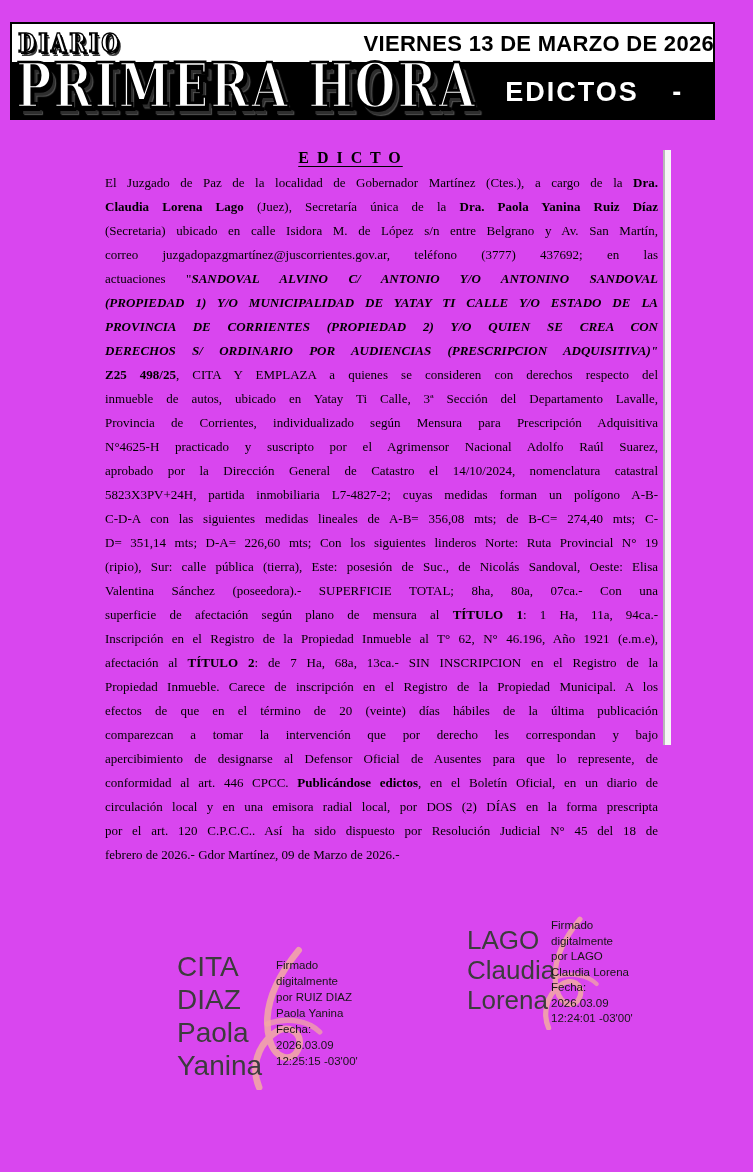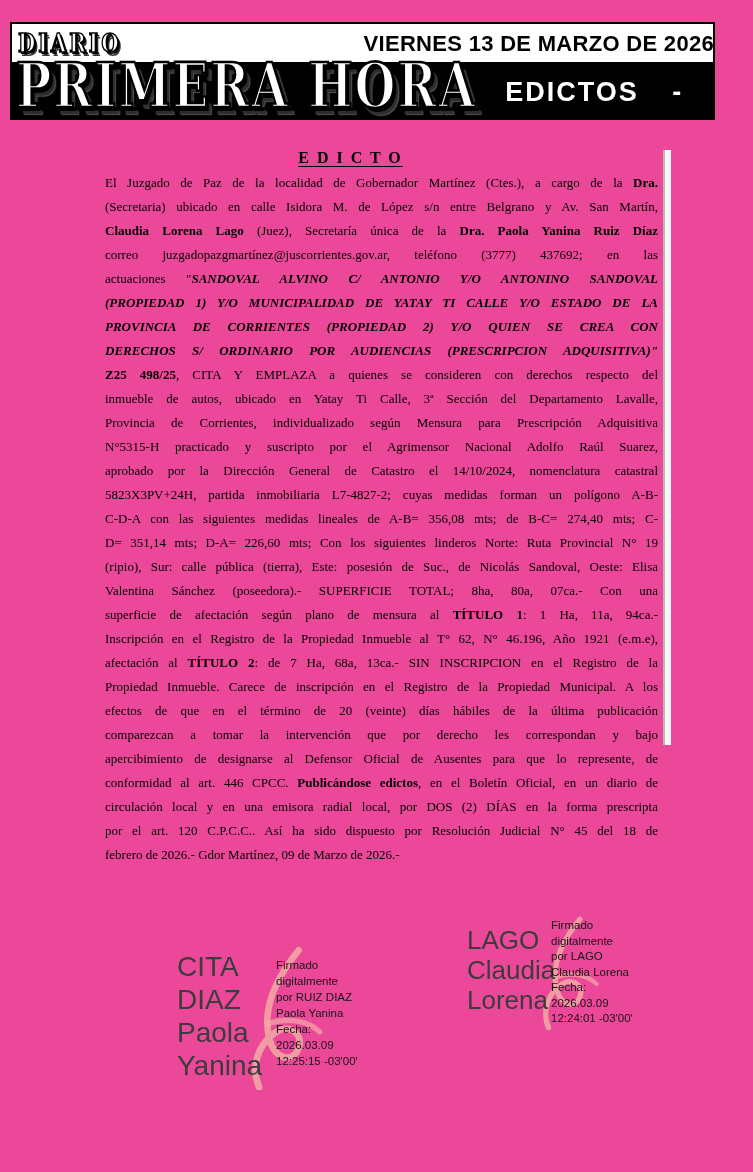--- a/index.html
+++ b/index.html
@@ -1,16 +1,16 @@
 <!DOCTYPE html>
 <html><head>
 <meta charset="utf-8">
 <style>
   html,body{margin:0;padding:0;background:#fff;}
-  .page{position:relative;width:753px;height:1172px;background:#ec4899;overflow:hidden;
+  .page{position:relative;width:753px;height:1172px;background:#d946ef;overflow:hidden;
         font-family:"Liberation Serif", serif;color:#000;}
 
   
   .band-white{position:absolute;left:10px;top:22px;width:705px;height:42px;
               background:#fff;border:2px solid #000;box-sizing:border-box;}
   .band-black{position:absolute;left:10px;top:64px;width:705px;height:56px;background:#000;}
   .logo-top{position:absolute;left:18px;top:27px;z-index:5;
             font-family:"DejaVu Serif", serif;font-weight:bold;font-size:20px;letter-spacing:3px;
             color:#fff;-webkit-text-stroke:1.3px #000;
             text-shadow:2px 2px 0 #000,3px 3px 0 #3a3a3a;
@@ -65,31 +65,31 @@
   <div class="band-white"></div>
   <div class="band-black"></div>
   <div class="logo-top">DIARIO</div>
   <div class="logo-main">PRIMERA HORA</div>
   <div class="masthead-date">VIERNES 13 DE MARZO DE 2026</div>
   <div class="section-banner">- EDICTOS -</div>
 
   <div class="edict-title">E D I C T O</div>
   <div class="edict-body">
       <div class="line"><span>El Juzgado de Paz de la localidad de Gobernador Martínez (Ctes.), a cargo de la </span><span class="b">Dra.</span></div>
+      <div class="line"><span class="b">Claudia Lorena Lago</span><span> (Juez), Secretaría única de la </span><span class="b">Dra. Paola Yanina Ruiz Díaz</span></div>
       <div class="line"><span>(Secretaria) ubicado en calle Isidora M. de López s/n entre Belgrano y Av. San Martín,</span></div>
-      <div class="line"><span class="b">Claudia Lorena Lago</span><span> (Juez), Secretaría única de la </span><span class="b">Dra. Paola Yanina Ruiz Díaz</span></div>
       <div class="line"><span>correo juzgadopazgmartínez@juscorrientes.gov.ar, teléfono (3777) 437692; en las</span></div>
       <div class="line"><span>actuaciones "</span><span class="b i">SANDOVAL ALVINO C/ ANTONIO Y/O ANTONINO SANDOVAL</span></div>
       <div class="line"><span class="b i">(PROPIEDAD 1) Y/O MUNICIPALIDAD DE YATAY TI CALLE Y/O ESTADO DE LA</span></div>
       <div class="line"><span class="b i">PROVINCIA DE CORRIENTES (PROPIEDAD 2) Y/O QUIEN SE CREA CON</span></div>
       <div class="line"><span class="b i">DERECHOS S/ ORDINARIO POR AUDIENCIAS (PRESCRIPCION ADQUISITIVA)"</span></div>
       <div class="line"><span class="b">Z25 498/25</span><span>, CITA Y EMPLAZA a quienes se consideren con derechos respecto del</span></div>
       <div class="line"><span>inmueble de autos, ubicado en Yatay Ti Calle, 3ª Sección del Departamento Lavalle,</span></div>
       <div class="line"><span>Provincia de Corrientes, individualizado según Mensura para Prescripción Adquisitiva</span></div>
-      <div class="line"><span>N°5315-H practicado y suscripto por el Agrimensor Nacional Adolfo Raúl Suarez,</span></div>
+      <div class="line"><span>N°4625-H practicado y suscripto por el Agrimensor Nacional Adolfo Raúl Suarez,</span></div>
       <div class="line"><span>aprobado por la Dirección General de Catastro el 14/10/2024, nomenclatura catastral</span></div>
       <div class="line"><span>5823X3PV+24H, partida inmobiliaria L7-4827-2; cuyas medidas forman un polígono A-B-</span></div>
       <div class="line"><span>C-D-A con las siguientes medidas lineales de A-B= 356,08 mts; de B-C= 274,40 mts; C-</span></div>
       <div class="line"><span>D= 351,14 mts; D-A= 226,60 mts; </span><span class="u">Con los siguientes linderos</span><span> Norte: Ruta Provincial N° 19</span></div>
       <div class="line"><span>(ripio), Sur: calle pública (tierra), Este: posesión de Suc., de Nicolás Sandoval, Oeste: Elisa</span></div>
       <div class="line"><span>Valentina Sánchez (poseedora).- SUPERFICIE TOTAL; 8ha, 80a, 07ca.- Con una</span></div>
       <div class="line"><span>superficie de afectación según plano de mensura al </span><span class="b u">TÍTULO 1</span><span>: 1 Ha, 11a, 94ca.-</span></div>
       <div class="line"><span>Inscripción en el Registro de la Propiedad Inmueble al T° 62, N° 46.196, Año 1921 (e.m.e),</span></div>
       <div class="line"><span>afectación al </span><span class="b u">TÍTULO 2</span><span>: de 7 Ha, 68a, 13ca.- SIN INSCRIPCION en el Registro de la</span></div>
       <div class="line"><span>Propiedad Inmueble. Carece de inscripción en el Registro de la Propiedad Municipal. A los</span></div>

